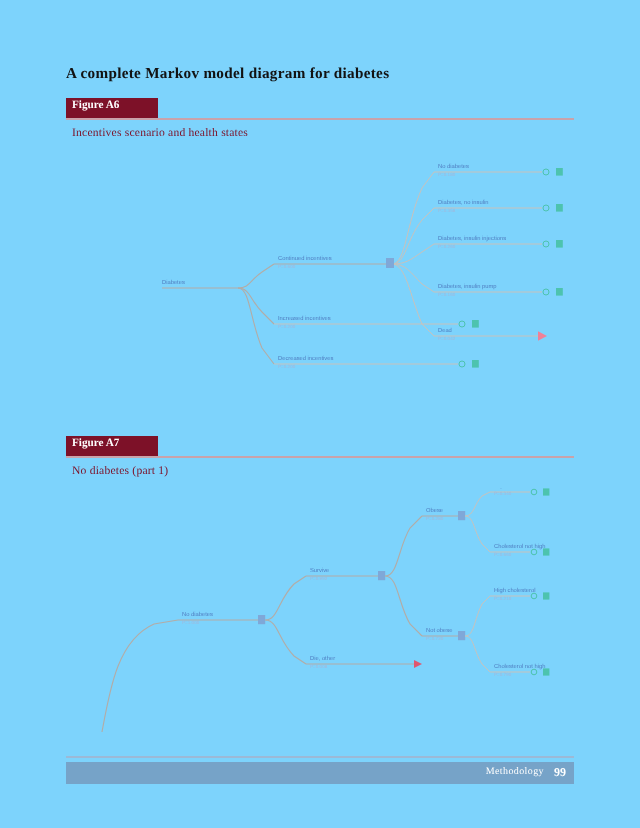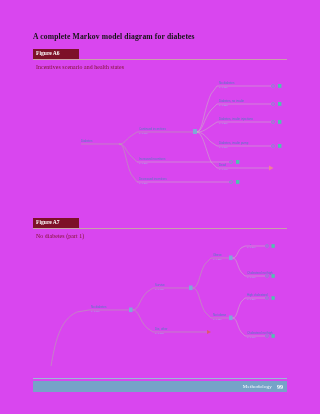--- a/index.html
+++ b/index.html
@@ -10,21 +10,21 @@
   body {
     width: 320px;
     height: 414px;
     position: relative;
     overflow: hidden;
     font-family: "Liberation Sans", sans-serif;
   }
   .page {
     position: absolute;
     inset: 0;
-    background: #d946ef;
+    background: #7dd3fc;
   }
 
   
   .doc-title {
     position: absolute;
     left: 33px;
     top: 32px;
     width: 260px;
     font-family: "Liberation Serif", serif;
     font-weight: bold;

